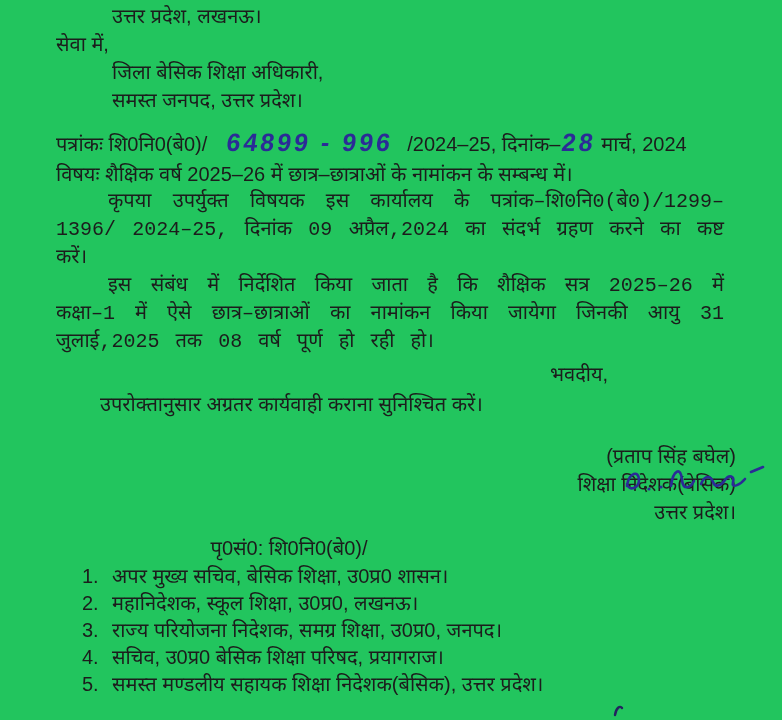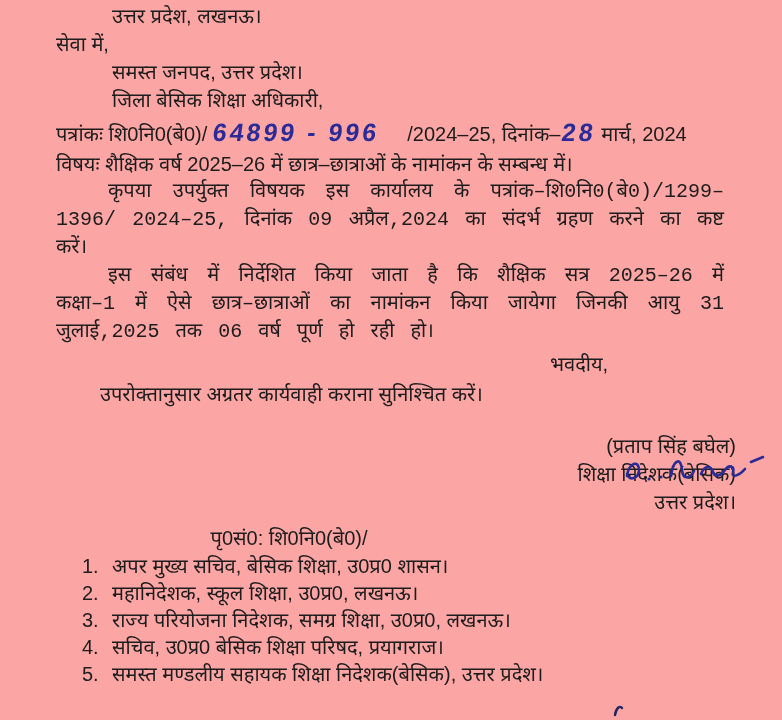--- a/index.html
+++ b/index.html
@@ -1,30 +1,30 @@
 <!DOCTYPE html>
 <html><head>
 <meta charset="utf-8">
 <style>
   html,body{margin:0;padding:0;background:#e8e8e8;}
   .page{
     position:relative;
     width:782px;height:720px;
-    background:#fca5a5;
+    background:#22c55e;
     overflow:hidden;
     font-family:"Liberation Sans","DejaVu Sans",sans-serif;
     color:#1c1c1c;
     font-size:20px;
     line-height:28px;
     box-sizing:border-box;
     padding:2px 58px 0 56px;
   }
   .l{min-height:28px;white-space:nowrap;}
   .ind{padding-left:56px;}
-  .ref-line{display:flex;align-items:baseline;margin-top:4px;height:32px;}
+  .ref-line{display:flex;align-items:baseline;margin-top:14px;height:32px;text-align:center;}
   .hw{
     color:#2b2b97;
     font-size:25px;
     letter-spacing:3px;
     transform:skewX(-8deg);
     display:inline-block;
     font-weight:bold;
   }
   .hw-num{width:200px;padding-left:6px;box-sizing:border-box;}
   .hw-day{margin:0 5px 0 2px;}
@@ -53,35 +53,35 @@
   .copy-num{width:30px;margin-left:26px;text-align:left;flex:none;}
   .ink-mark{position:absolute;left:612px;top:700px;}
 </style>
 </head>
 <body>
 
 <div class="page">
 
   <div class="l ind">उत्तर प्रदेश, लखनऊ।</div>
   <div class="l">सेवा में,</div>
+  <div class="l ind">जिला बेसिक शिक्षा अधिकारी,</div>
   <div class="l ind">समस्त जनपद, उत्तर प्रदेश।</div>
-  <div class="l ind">जिला बेसिक शिक्षा अधिकारी,</div>
 
   <div class="ref-line">
     <span>पत्रांकः शि0नि0(बे0)/</span>
     <span class="hw hw-num">64899 - 996</span>
     <span>/2024–25, दिनांक–</span>
     <span class="hw hw-day">28</span>
     <span>मार्च, 2024</span>
   </div>
 
   <div class="l">विषयः शैक्षिक वर्ष 2025–26 में छात्र–छात्राओं के नामांकन के सम्बन्ध में।</div>
 
   <div class="para">कृपया उपर्युक्त विषयक इस कार्यालय के पत्रांक–शि0नि0(बे0)/1299–1396/ 2024–25, दिनांक 09 अप्रैल,2024 का संदर्भ ग्रहण करने का कष्ट करें।</div>
-  <div class="para">इस संबंध में निर्देशित किया जाता है कि शैक्षिक सत्र 2025–26 में कक्षा–1 में ऐसे छात्र–छात्राओं का नामांकन किया जायेगा जिनकी आयु 31 जुलाई,2025 तक 06 वर्ष पूर्ण हो रही हो।</div>
+  <div class="para">इस संबंध में निर्देशित किया जाता है कि शैक्षिक सत्र 2025–26 में कक्षा–1 में ऐसे छात्र–छात्राओं का नामांकन किया जायेगा जिनकी आयु 31 जुलाई,2025 तक 08 वर्ष पूर्ण हो रही हो।</div>
   <div class="l closing">भवदीय,</div>
 
   <div class="l instruction">उपरोक्तानुसार अग्रतर कार्यवाही कराना सुनिश्चित करें।</div>
 
   <div class="sign-block">
     <div class="l">(प्रताप सिंह बघेल)</div>
     <div class="l">शिक्षा निदेशक(बेसिक)</div>
     <div class="l">उत्तर प्रदेश।</div>
     <svg class="sig-svg" width="160" height="52" viewBox="0 0 160 52">
       <g fill="none" stroke="#2b2b97" stroke-width="2.6" stroke-linecap="round" stroke-linejoin="round">
@@ -105,21 +105,21 @@
     <div class="copy-item">
       <span class="copy-num">1.</span>
       <span>अपर मुख्य सचिव, बेसिक शिक्षा, उ0प्र0 शासन।</span>
     </div>
     <div class="copy-item">
       <span class="copy-num">2.</span>
       <span>महानिदेशक, स्कूल शिक्षा, उ0प्र0, लखनऊ।</span>
     </div>
     <div class="copy-item">
       <span class="copy-num">3.</span>
-      <span>राज्य परियोजना निदेशक, समग्र शिक्षा, उ0प्र0, लखनऊ।</span>
+      <span>राज्य परियोजना निदेशक, समग्र शिक्षा, उ0प्र0, जनपद।</span>
     </div>
     <div class="copy-item">
       <span class="copy-num">4.</span>
       <span>सचिव, उ0प्र0 बेसिक शिक्षा परिषद, प्रयागराज।</span>
     </div>
     <div class="copy-item">
       <span class="copy-num">5.</span>
       <span>समस्त मण्डलीय सहायक शिक्षा निदेशक(बेसिक), उत्तर प्रदेश।</span>
     </div>
   </div>

